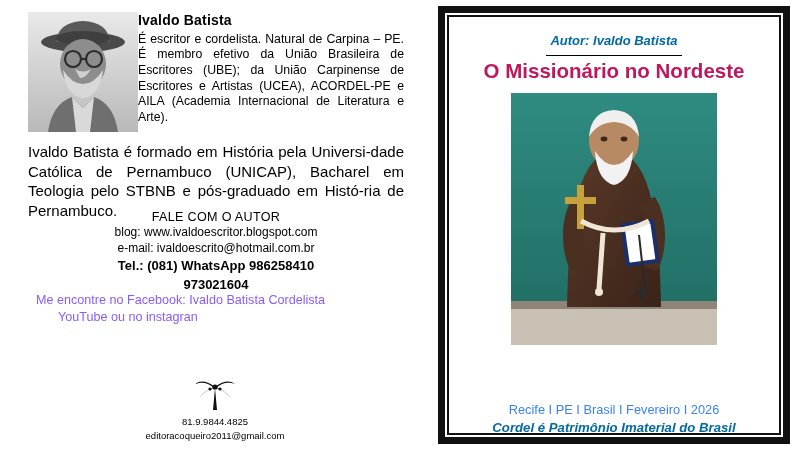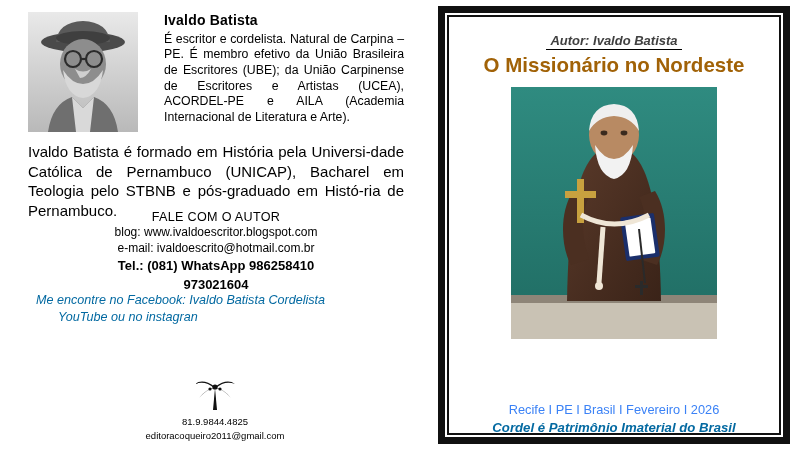--- a/index.html
+++ b/index.html
@@ -29,21 +29,21 @@
     height: 450px;
     background: #ffffff;
   }
 
   .author-block {
     position: absolute;
     left: 28px;
     top: 12px;
     width: 376px;
     display: flex;
-    gap: 26px;
+    gap: 0;
   }
 
   .photo {
     width: 110px;
     height: 120px;
     flex: 0 0 110px;
     background: #cfcfcf;
     position: relative;
     overflow: hidden;
     filter: grayscale(100%);
@@ -99,23 +99,22 @@
     line-height: 1.3;
     margin-top: 2px;
   }
 
   .social {
     position: absolute;
     left: 36px;
     top: 292px;
     width: 376px;
     font-size: 12.6px;
-    font-style: italic;
     line-height: 1.35;
-    color: #0369a1;
+    color: #8b5cf6;
   }
   .social .s2 { padding-left: 22px; }
 
   .publisher {
     position: absolute;
     left: 0;
     top: 376px;
     width: 430px;
     text-align: center;
     color: #000;
@@ -167,37 +166,37 @@
     display: flex;
     flex-direction: column;
     align-items: center;
   }
 
   .cover-author {
     margin-top: 13px;
     font-size: 13px;
     font-style: italic;
     font-weight: bold;
-    color: #404040;
+    color: #0369a1;
     border-bottom: 1.5px solid #000;
-    padding: 0 4px 1px 4px;
+    padding: 0 4px 7px 4px;
   }
 
   .cover-title1 {
     margin-top: 17px;
     font-size: 24px;
     font-weight: bold;
     color: #c6151c;
     letter-spacing: .5px;
   }
   .cover-title2 {
     margin-top: 3px;
     font-size: 20.5px;
     font-weight: bold;
-    color: #a16207;
+    color: #be185d;
   }
 
   .cover-photo {
     margin-top: 10px;
     width: 206px;
     height: 252px;
     position: relative;
     overflow: hidden;
     background: #2a7d74;
   }

